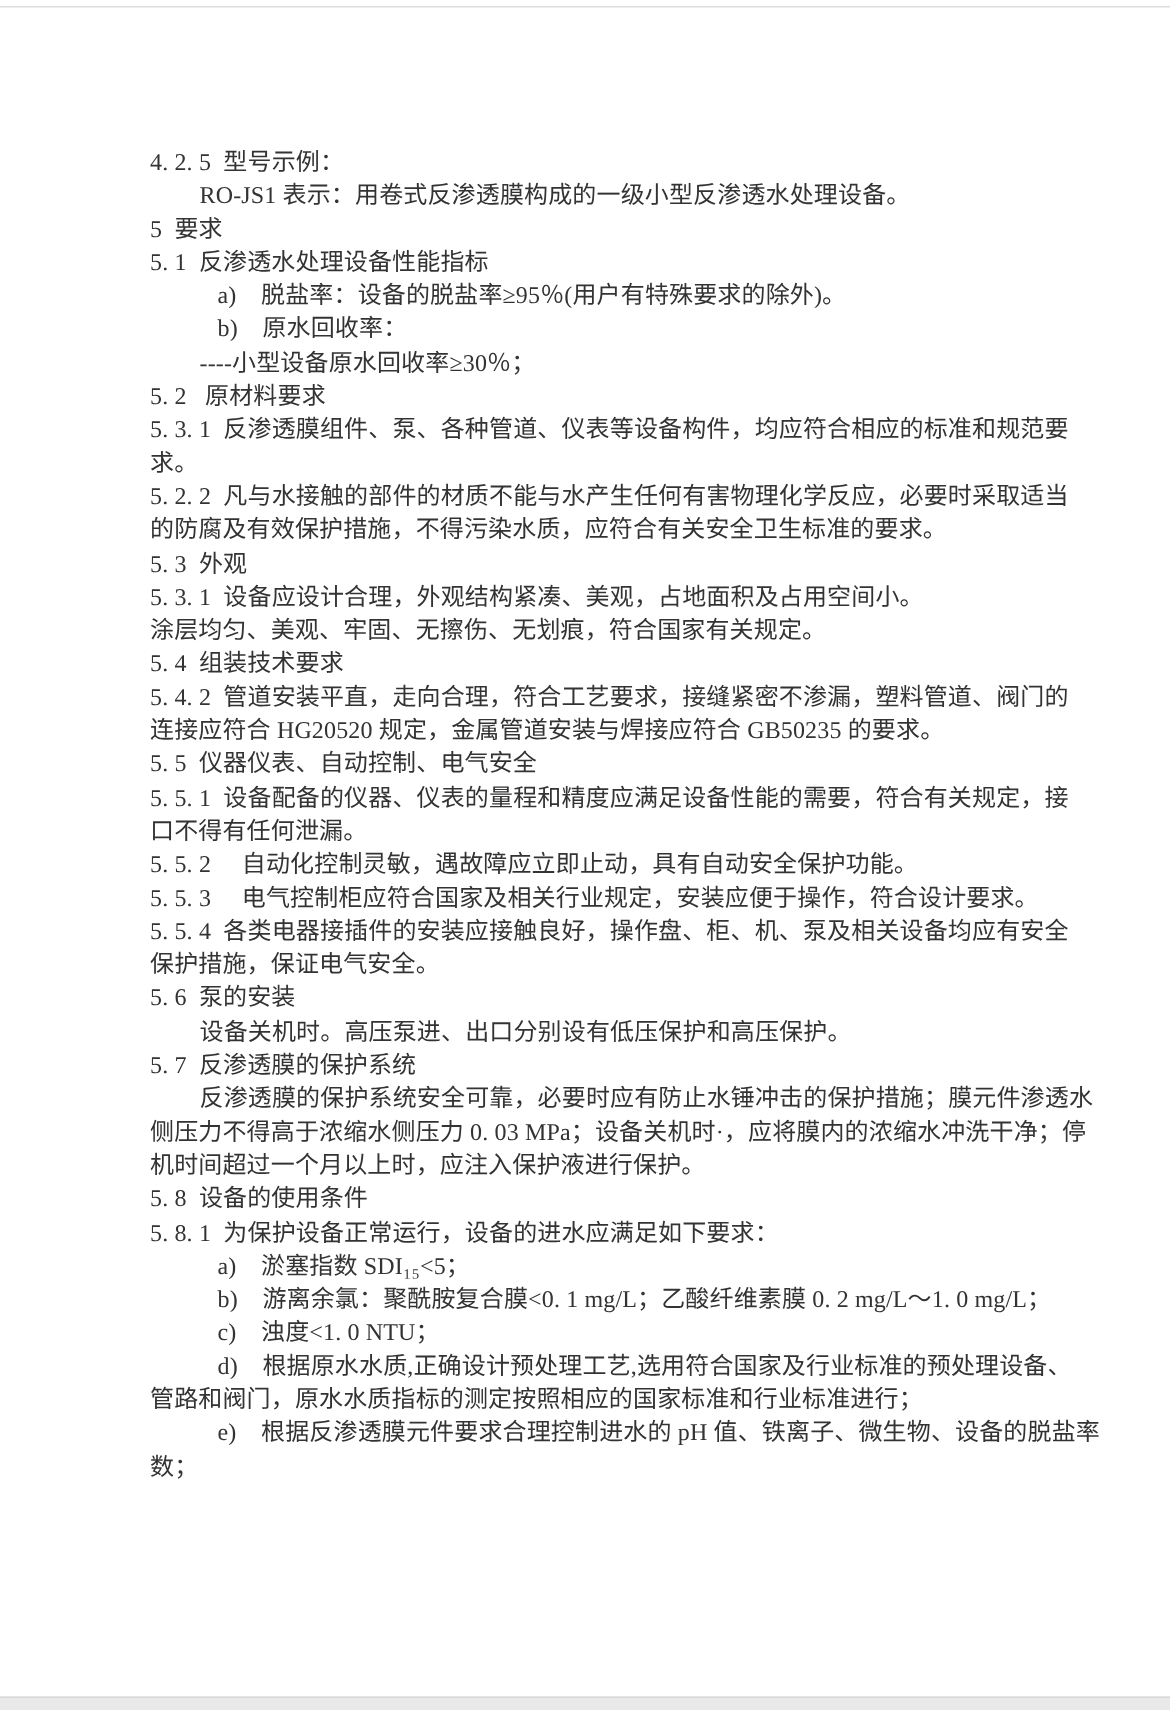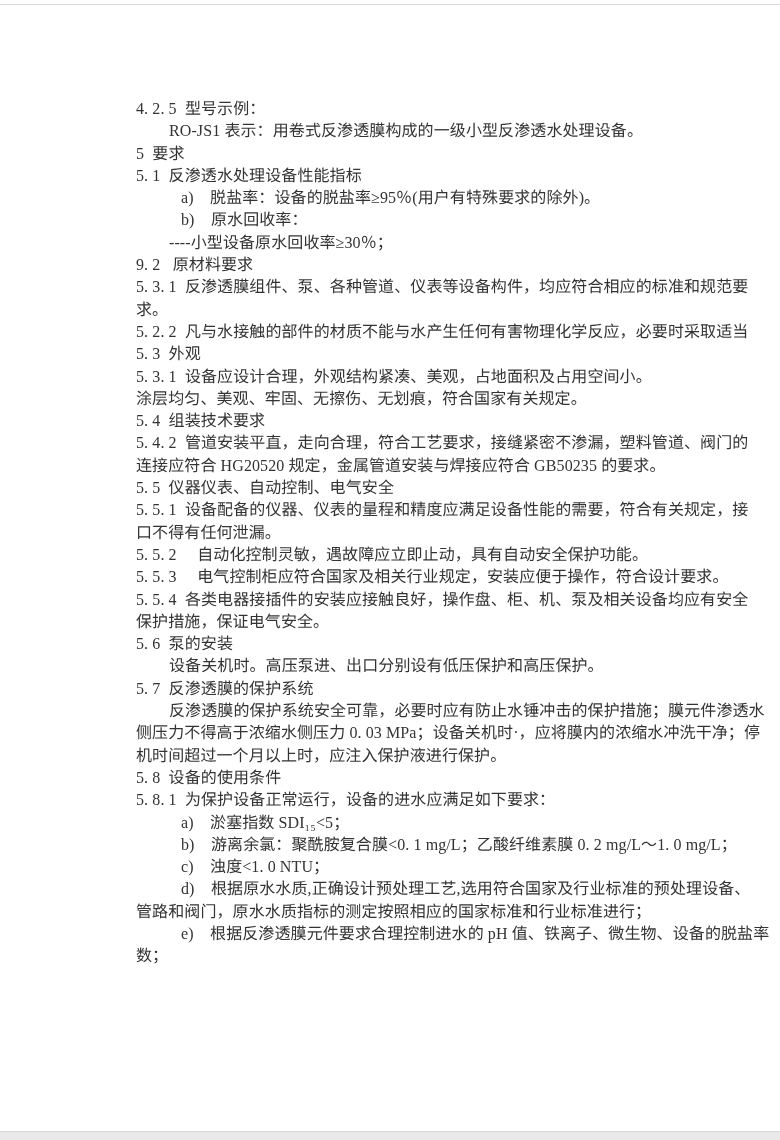--- a/index.html
+++ b/index.html
@@ -32,21 +32,20 @@
     border-top: 1px solid #d8d8d8;
     box-sizing: border-box;
   }
   .doc-content {
     position: absolute;
     top: 98px;
     left: 100px;
     width: 600px;
     color: #333333;
     font-size: 16px;
-    margin-left: 36px;
   }
   .line {
     height: 22.3px;
     line-height: 22.3px;
     white-space: pre;
     letter-spacing: 0.1px;
   }
   .indent-0 { padding-left: 0; }
   .indent-1 { padding-left: 33px; }
   .indent-2 { padding-left: 45px; }
@@ -57,24 +56,25 @@
 <div>
   <div class="top-divider"></div>
   <div class="doc-content" id="doc-content" style="color: rgb(51, 51, 51);">
       <div class="line indent-0">4. 2. 5  型号示例：</div>
       <div class="line indent-1">RO-JS1 表示：用卷式反渗透膜构成的一级小型反渗透水处理设备。</div>
       <div class="line indent-0">5  要求</div>
       <div class="line indent-0">5. 1  反渗透水处理设备性能指标</div>
       <div class="line indent-2">a)    脱盐率：设备的脱盐率≥95％(用户有特殊要求的除外)。</div>
       <div class="line indent-2">b)    原水回收率：</div>
       <div class="line indent-1">----小型设备原水回收率≥30％；</div>
-      <div class="line indent-0">9. 2   原材料要求</div>
+      <div class="line indent-0">5. 2   原材料要求</div>
       <div class="line indent-0">5. 3. 1  反渗透膜组件、泵、各种管道、仪表等设备构件，均应符合相应的标准和规范要</div>
       <div class="line indent-0">求。</div>
       <div class="line indent-0">5. 2. 2  凡与水接触的部件的材质不能与水产生任何有害物理化学反应，必要时采取适当</div>
+      <div class="line indent-0">的防腐及有效保护措施，不得污染水质，应符合有关安全卫生标准的要求。</div>
       <div class="line indent-0">5. 3  外观</div>
       <div class="line indent-0">5. 3. 1  设备应设计合理，外观结构紧凑、美观，占地面积及占用空间小。</div>
       <div class="line indent-0">涂层均匀、美观、牢固、无擦伤、无划痕，符合国家有关规定。</div>
       <div class="line indent-0">5. 4  组装技术要求</div>
       <div class="line indent-0">5. 4. 2  管道安装平直，走向合理，符合工艺要求，接缝紧密不渗漏，塑料管道、阀门的</div>
       <div class="line indent-0">连接应符合 HG20520 规定，金属管道安装与焊接应符合 GB50235 的要求。</div>
       <div class="line indent-0">5. 5  仪器仪表、自动控制、电气安全</div>
       <div class="line indent-0">5. 5. 1  设备配备的仪器、仪表的量程和精度应满足设备性能的需要，符合有关规定，接</div>
       <div class="line indent-0">口不得有任何泄漏。</div>
       <div class="line indent-0">5. 5. 2     自动化控制灵敏，遇故障应立即止动，具有自动安全保护功能。</div>

